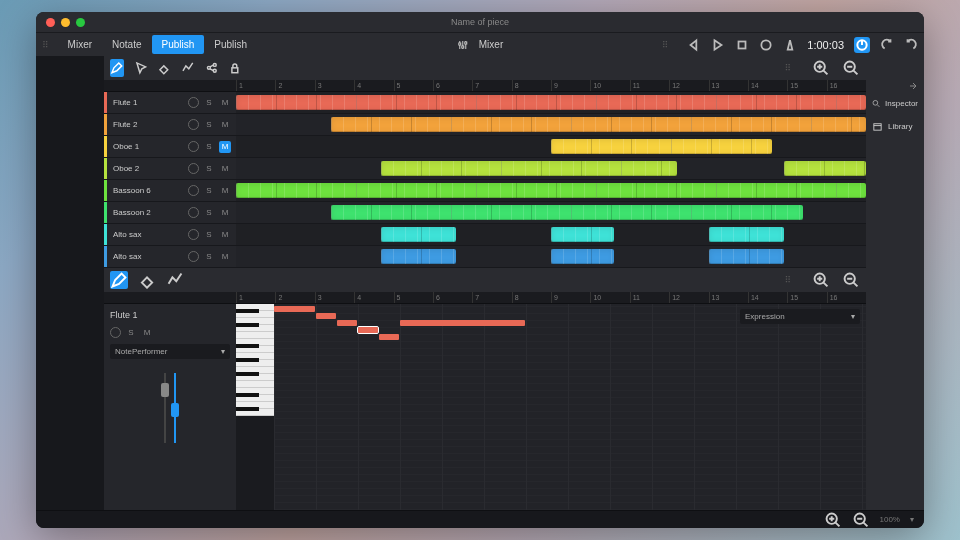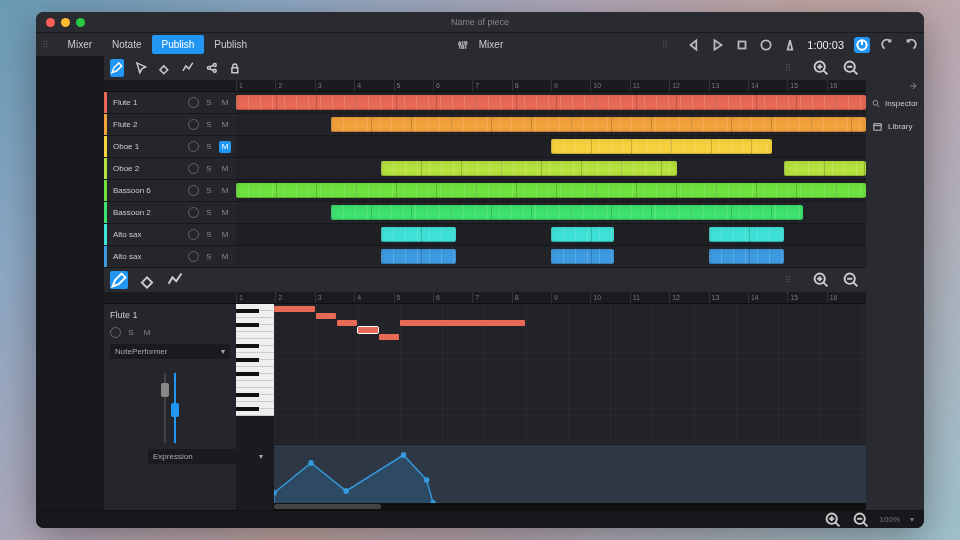--- a/index.html
+++ b/index.html
@@ -79,21 +79,21 @@
 .dlabel { color:#ccc; font-size:9px; }
 .dselect { background:#1a1b1f; color:#aaa; padding:3px 5px; font-size:8px; border-radius:2px; display:flex; justify-content:space-between; align-items:center; cursor:pointer; }
 .faders { display:flex; gap:8px; margin-top:8px; height:70px; justify-content:center; }
 .fader { width:2px; background:#444; position:relative; }
 .fader .thumb { position:absolute; width:8px; height:14px; background:#888; left:-3px; border-radius:2px; }
 .fader2 { width:2px; background:#2196f3; position:relative; }
 .fader2 .thumb { position:absolute; width:8px; height:14px; background:#2196f3; left:-3px; border-radius:2px; }
 .piano { width:38px; background:#1a1b1f; padding-top:0; }
 .key { height:7px; background:#eee; border-bottom:1px solid #ccc; position:relative; }
 .key.black::after { content:""; position:absolute; left:0; top:-2px; height:4px; width:60%; background:#111; }
-.midi-area { flex:1; display:flex; flex-direction:column; min-height:0; }
+.midi-area { flex:1; display:flex; flex-direction:row; min-height:0; }
 .midi-grid { flex:1; position:relative; background:#222328;
   background-image:repeating-linear-gradient(90deg,#2a2b30 0,#2a2b30 1px,transparent 1px,transparent 42px),
                    repeating-linear-gradient(0deg,#26272c 0,#26272c 1px,transparent 1px,transparent 7px);
 }
 .note { position:absolute; height:6px; background:#e86956; border-radius:1px; }
 .note.sel { outline:1px solid #fff; }
 .automation { height:58px; background:#2d3844; position:relative; margin-top:1px; }
 .expr-select { position:absolute; left:-126px; top:4px; width:120px; }
 .curve { position:absolute; left:0; top:0; width:100%; height:100%; }
 .curve circle { fill:#3498db; }

